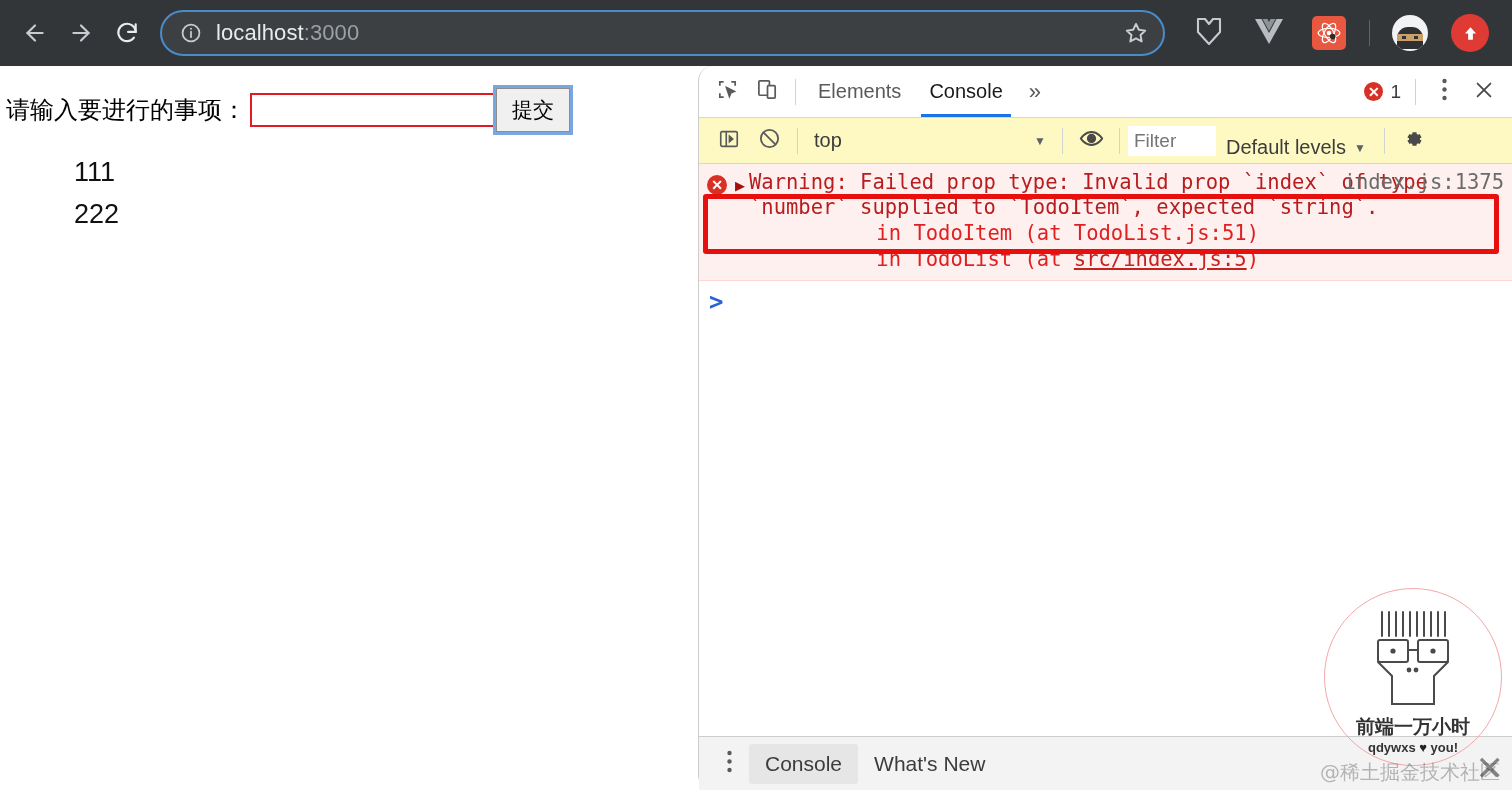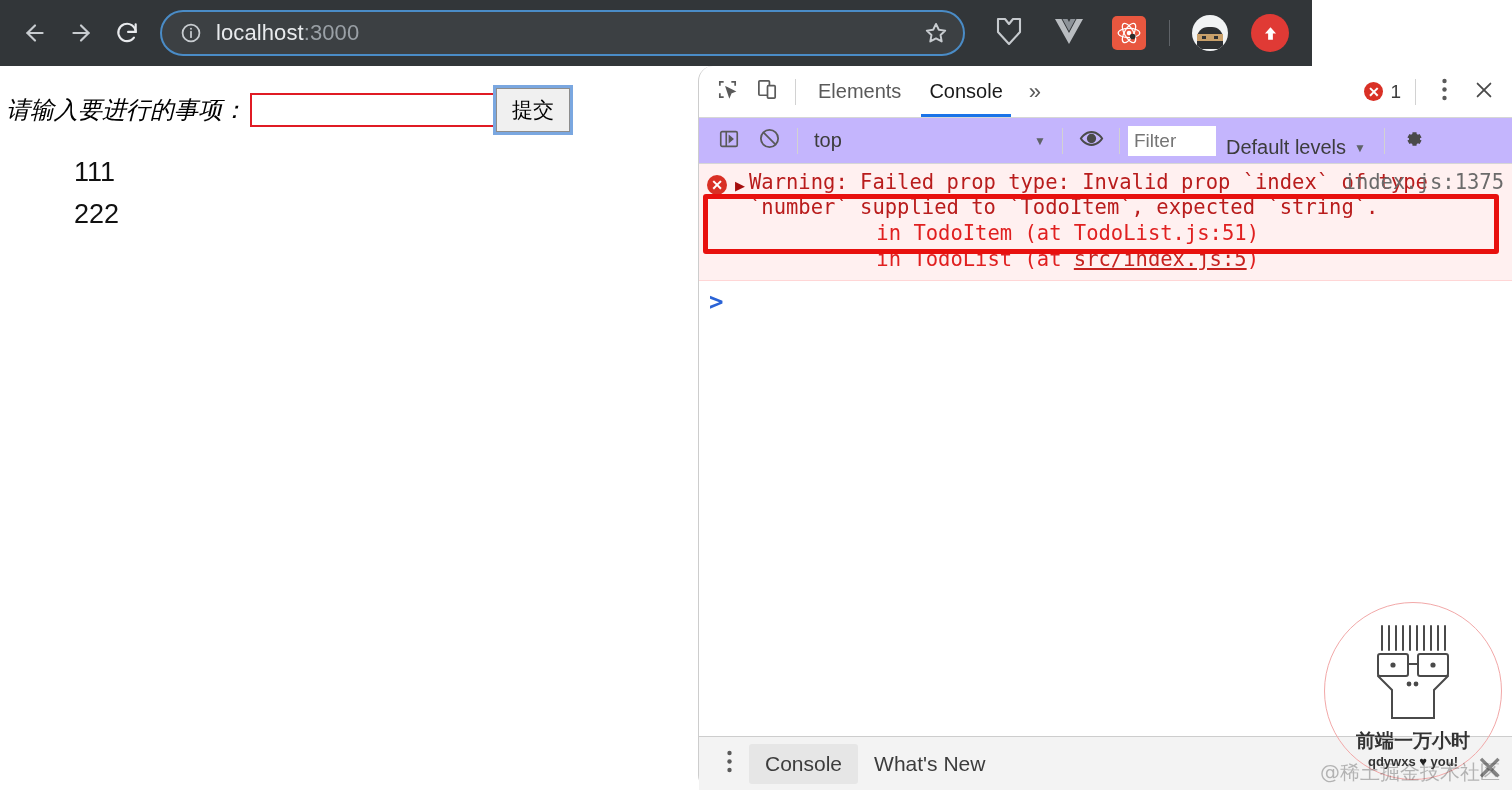--- a/index.html
+++ b/index.html
@@ -5,21 +5,21 @@
   * { box-sizing: border-box; margin: 0; padding: 0; }
   html, body {
     width: 1512px; height: 790px;
     font-family: "Liberation Sans", sans-serif;
     overflow: hidden; background: #fff;
   }
 
   
   .browser-toolbar {
     position: absolute; left: 0; top: 0;
-    width: 1312px; height: 66px;
+    width: 1512px; height: 66px;
     background: #323639;
     display: flex; align-items: center;
     padding: 0 12px;
   }
   .nav-btn {
     width: 46px; height: 46px;
     display: flex; align-items: center; justify-content: center;
     flex: none;
   }
   .nav-btn svg { display: block; }
@@ -84,21 +84,20 @@
     width: 698px; height: 724px; background: #fff;
     overflow: hidden;
   }
   .todo-form {
     display: flex; align-items: center;
     padding: 22px 0 0 6px;
   }
   .todo-label {
     font-size: 24px; color: #000; white-space: nowrap;
     font-family: "DejaVu Sans", sans-serif;
-    font-style: italic;
   }
   .todo-input {
     width: 246px; height: 34px;
     border: 2px solid #e01b24; background: #fff;
     margin-left: 4px; font-size: 16px; padding: 0 6px;
     outline: none; border-radius: 0;
     font-family: "Liberation Sans", sans-serif;
   }
   .todo-submit {
     margin-left: 0px; height: 44px; min-width: 74px;
@@ -153,21 +152,21 @@
     width: 19px; height: 19px; border-radius: 50%; background: #d93025;
     color: #fff; font-size: 14px; font-weight: bold;
     display: flex; align-items: center; justify-content: center;
   }
   .err-num { font-size: 19px; color: #3c3c3c; }
 
   .dt-filterbar {
     height: 46px; flex: none;
     display: flex; align-items: center;
     border-bottom: 1px solid #d6d6d6;
-    padding: 0 10px; background: #c4b5fd;
+    padding: 0 10px; background: #fef9c3;
   }
   .ctx-select {
     display: flex; align-items: center; justify-content: space-between;
     width: 248px; height: 30px; padding: 0 8px;
     font-size: 20px; color: #3c3c3c; cursor: pointer;
   }
   .caret { font-size: 12px; color: #5f6368; }
   .filter-input {
     width: 88px; height: 30px; background: #fff;
     border: none; outline: none; font-size: 19px; color: #9b9b9b;
@@ -243,21 +242,21 @@
     display: flex; align-items: center; padding: 0 10px;
   }
   .drawer-tab {
     font-size: 21px; color: #3c3c3c; padding: 0 16px;
     height: 40px; display: flex; align-items: center; cursor: pointer;
   }
   .drawer-tab.active { background: #e6e6e6; border-radius: 3px; }
 
   
   .watermark {
-    position: absolute; right: 10px; bottom: 10px;
+    position: absolute; right: 10px; bottom: 24px;
     width: 178px; height: 178px; z-index: 20;
     pointer-events: none;
     text-decoration: underline;
   }
   .wm-circle {
     position: absolute; inset: 0;
     border: 1.5px solid #f2a8a8; border-radius: 50%;
   }
   .wm-face { position: absolute; left: 30px; top: 22px; width: 118px; height: 100px; }
   .wm-title {

